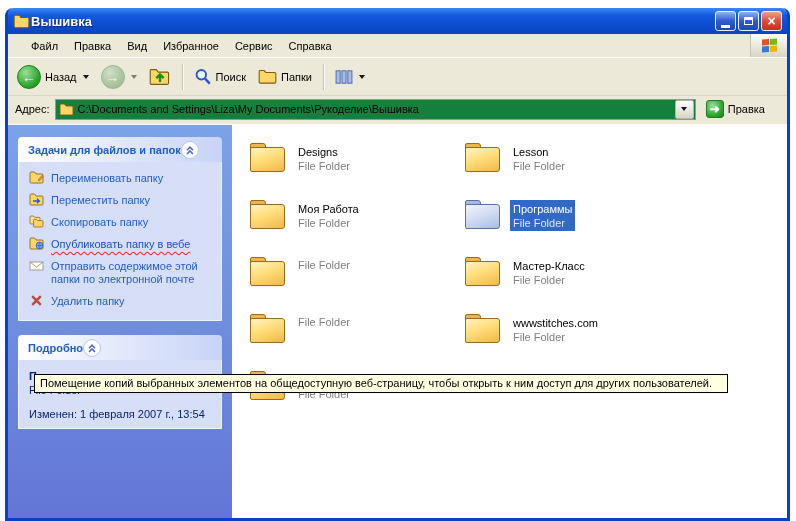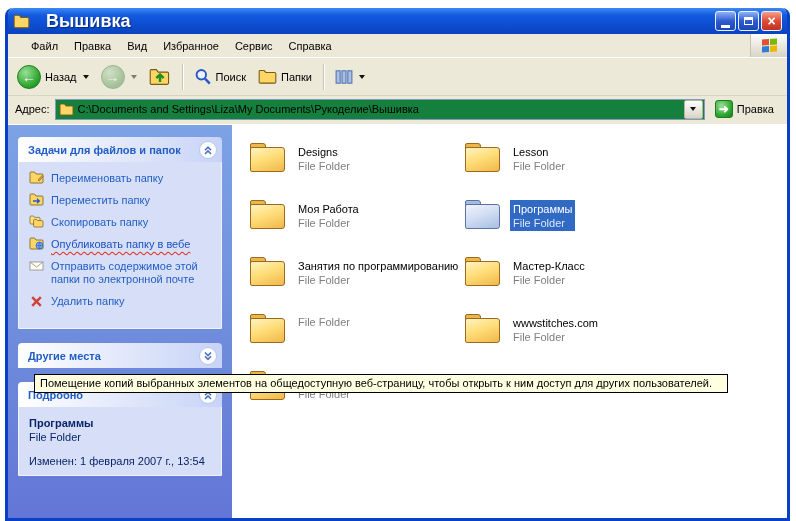--- a/index.html
+++ b/index.html
@@ -10,21 +10,21 @@
     border:3px solid #0841C8; border-top:none; border-radius:8px 8px 0 0;
     background:#ECE9D8; box-sizing:border-box; display:flex; flex-direction:column;
   }
 
   
   .titlebar {
     height:26px; flex:0 0 26px; border-radius:6px 6px 0 0; margin:-0px -0px 0 -0px;
     background:linear-gradient(180deg,#3A8AF5 0%,#1459DF 28%,#0D4FD2 60%,#0A43BE 100%);
     display:flex; align-items:center; padding:0 5px; color:#FFFFFF;
   }
-  .title-text { font-weight:bold; font-size:18px; margin-left:16px; text-shadow:1px 1px 1px #08297E; flex:1; }
+  .title-text { font-weight:bold; font-size:13px; margin-left:1px; text-shadow:1px 1px 1px #08297E; flex:1; }
   .tb-controls { display:flex; gap:2px; }
   .ctl { width:21px; height:20px; border-radius:3px; border:1px solid #EAF0FC;
          display:flex; align-items:center; justify-content:center; color:#fff; box-sizing:border-box; }
   .ctl.bl { background:linear-gradient(180deg,#8FB2F4 0%,#2E5BD0 50%,#1D47B8 100%); }
   .ctl.rd { background:linear-gradient(180deg,#F4A08F 0%,#DA4E36 50%,#C03222 100%); }
   .g-min { width:9px; height:3px; background:#fff; margin-top:10px; }
   .g-max { width:9px; height:8px; border:1px solid #fff; border-top:3px solid #fff; box-sizing:border-box; }
   .g-close { font-size:14px; font-weight:bold; line-height:1; }
 
   
@@ -43,21 +43,21 @@
   .tb-btn { display:flex; align-items:center; gap:4px; padding:3px 5px; border-radius:3px; color:#000; }
   .circle { width:24px; height:24px; border-radius:50%; border:1px solid #1B7F1B;
             background:radial-gradient(circle at 35% 30%, #9ADF9A 0%, #2DA42D 65%, #1B7F1B 100%);
             color:#fff; display:flex; align-items:center; justify-content:center; font-size:14px; font-weight:bold; box-sizing:border-box; }
   .disabled { opacity:0.45; filter:saturate(0.55); }
   .caret { width:0; height:0; border-left:3px solid transparent; border-right:3px solid transparent; border-top:4px solid #101010; margin-left:2px; }
   .separator { width:1px; height:26px; background:#C9C5B2; margin:0 4px; box-shadow:1px 0 0 #fff; }
   .tbic { display:inline-flex; }
 
   
-  .addressbar { height:26px; flex:0 0 26px; display:flex; align-items:center; gap:5px; padding:0 8px 2px 7px;
+  .addressbar { height:26px; flex:0 0 26px; display:flex; align-items:center; gap:5px; padding:0 17px 2px 7px;
                 background:#ECE9D8; border-bottom:1px solid #FFFFFF; }
   .addr-label { color:#000; }
   .addr-input { flex:1; height:21px; background:#15803d; border:1px solid #7F9DB9; display:flex; align-items:center;
                 padding-left:3px; box-sizing:border-box; }
   .addr-path { flex:1; white-space:nowrap; overflow:hidden; margin-left:4px; }
   .addr-drop { width:17px; height:17px; margin-right:1px; display:flex; align-items:center; justify-content:center;
                background:linear-gradient(180deg,#FDFDFB,#D8D4C6); border:1px solid #B8B4A2; border-radius:2px; }
   .go-btn { display:flex; align-items:center; gap:4px; padding:2px 5px; border-radius:3px; }
   .go-icon { width:18px; height:18px; border-radius:3px; border:1px solid #1B7F1B; color:#fff; font-weight:bold;
              background:radial-gradient(circle at 35% 30%, #9ADF9A 0%, #2DA42D 65%, #1B7F1B 100%);
@@ -65,28 +65,28 @@
 
   
   .content { flex:1; display:flex; min-height:0; position:relative; }
   .sidebar { width:224px; flex:0 0 224px; background:linear-gradient(180deg,#7CA2E6 0%,#6E8CDB 55%,#6376D7 100%);
              padding:12px 10px 0 10px; box-sizing:border-box; overflow:hidden; }
   .main { flex:1; background:#FFFFFF; padding:18px 0 0 18px; overflow:hidden; }
 
   
   .panel { margin-bottom:14px; }
   .panel-header { height:25px; background:linear-gradient(90deg,#FFFFFF 0%,#C7D3F7 100%);
-                  border-radius:4px 4px 0 0; display:flex; align-items:center; justify-content:space-between;
+                  border-radius:4px 4px 0 0; display:flex; align-items:center; 
                   padding:0 5px 0 10px; color:#215DC6; font-weight:bold; }
   .chev { width:18px; height:18px; border-radius:50%; background:#FFFFFF; border:1px solid #B5C6EE;
           display:flex; align-items:center; justify-content:center; box-sizing:border-box; }
   .panel-body { background:#D6DFF7; border:1px solid rgba(255,255,255,0.65); border-top:none;
                 padding:10px 6px 8px 10px; border-radius:0 0 1px 1px; }
   .task { display:flex; align-items:flex-start; gap:6px; margin-bottom:9px; cursor:pointer; }
-  .task:last-child { margin-bottom:12px;align-items:center; }
+  .task:last-child { margin-bottom:4px; }
   .tic { flex:0 0 16px; width:16px; display:inline-flex; margin-top:-1px; }
   .task-label { color:#215DC6; line-height:13px; }
   .task-label.publish { text-decoration:underline wavy #E03020; text-underline-offset:3px; color:#1C50C0; }
   .details-name { font-weight:bold; color:#0A246A; margin-bottom:2px; }
   .details-type { color:#0A246A; margin-bottom:12px; }
   .details-mod { color:#0A246A; }
 
   
   .files { display:grid; grid-template-columns:215px 215px; grid-template-rows:repeat(5,57px); grid-auto-flow:column; }
   .file { display:flex; gap:9px; align-items:flex-start; cursor:pointer; }
@@ -279,30 +279,20 @@
             <span class="tic">
                 <svg width="15" height="13" viewBox="0 0 15 13">
                   <path d="M3.2 2.2 L11.8 10.8 M11.8 2.2 L3.2 10.8" stroke="#D04038" stroke-width="2.4"></path>
                 </svg>
               </span>
             <span class="task-label">Удалить папку</span>
           </div>
         </div>
       </div>
 
-      <div class="panel">
-        <div class="panel-header">
-          <span>Другие места</span>
-          <span class="chev">
-            <svg width="12" height="12" viewBox="0 0 12 12">
-                <path d="M3 2.5 L6 5.5 L9 2.5 M3 6.3 L6 9.3 L9 6.3" stroke="#4A6FC0" stroke-width="1.6" fill="none"></path>
-              </svg>
-          </span>
-        </div>
-      </div>
 
       <div class="panel">
         <div class="panel-header">
           <span>Подробно</span>
           <span class="chev">
             <svg width="12" height="12" viewBox="0 0 12 12">
                 <path d="M3 6.2 L6 3.2 L9 6.2 M3 10 L6 7 L9 10" stroke="#4A6FC0" stroke-width="1.6" fill="none"></path>
               </svg>
           </span>
         </div>
@@ -328,21 +318,20 @@
         <div class="file">
           <div class="folder-icon"></div>
           <div class="file-text">
               <div class="file-name">Моя Работа</div>
               <div class="file-type">File Folder</div>
             </div>
         </div>
         <div class="file">
           <div class="folder-icon"></div>
           <div class="file-text">
-              <div class="file-name">Занятия по программированию</div>
               <div class="file-type">File Folder</div>
             </div>
         </div>
         <div class="file">
           <div class="folder-icon"></div>
           <div class="file-text">
               <div class="file-type">File Folder</div>
             </div>
         </div>
         <div class="file">

